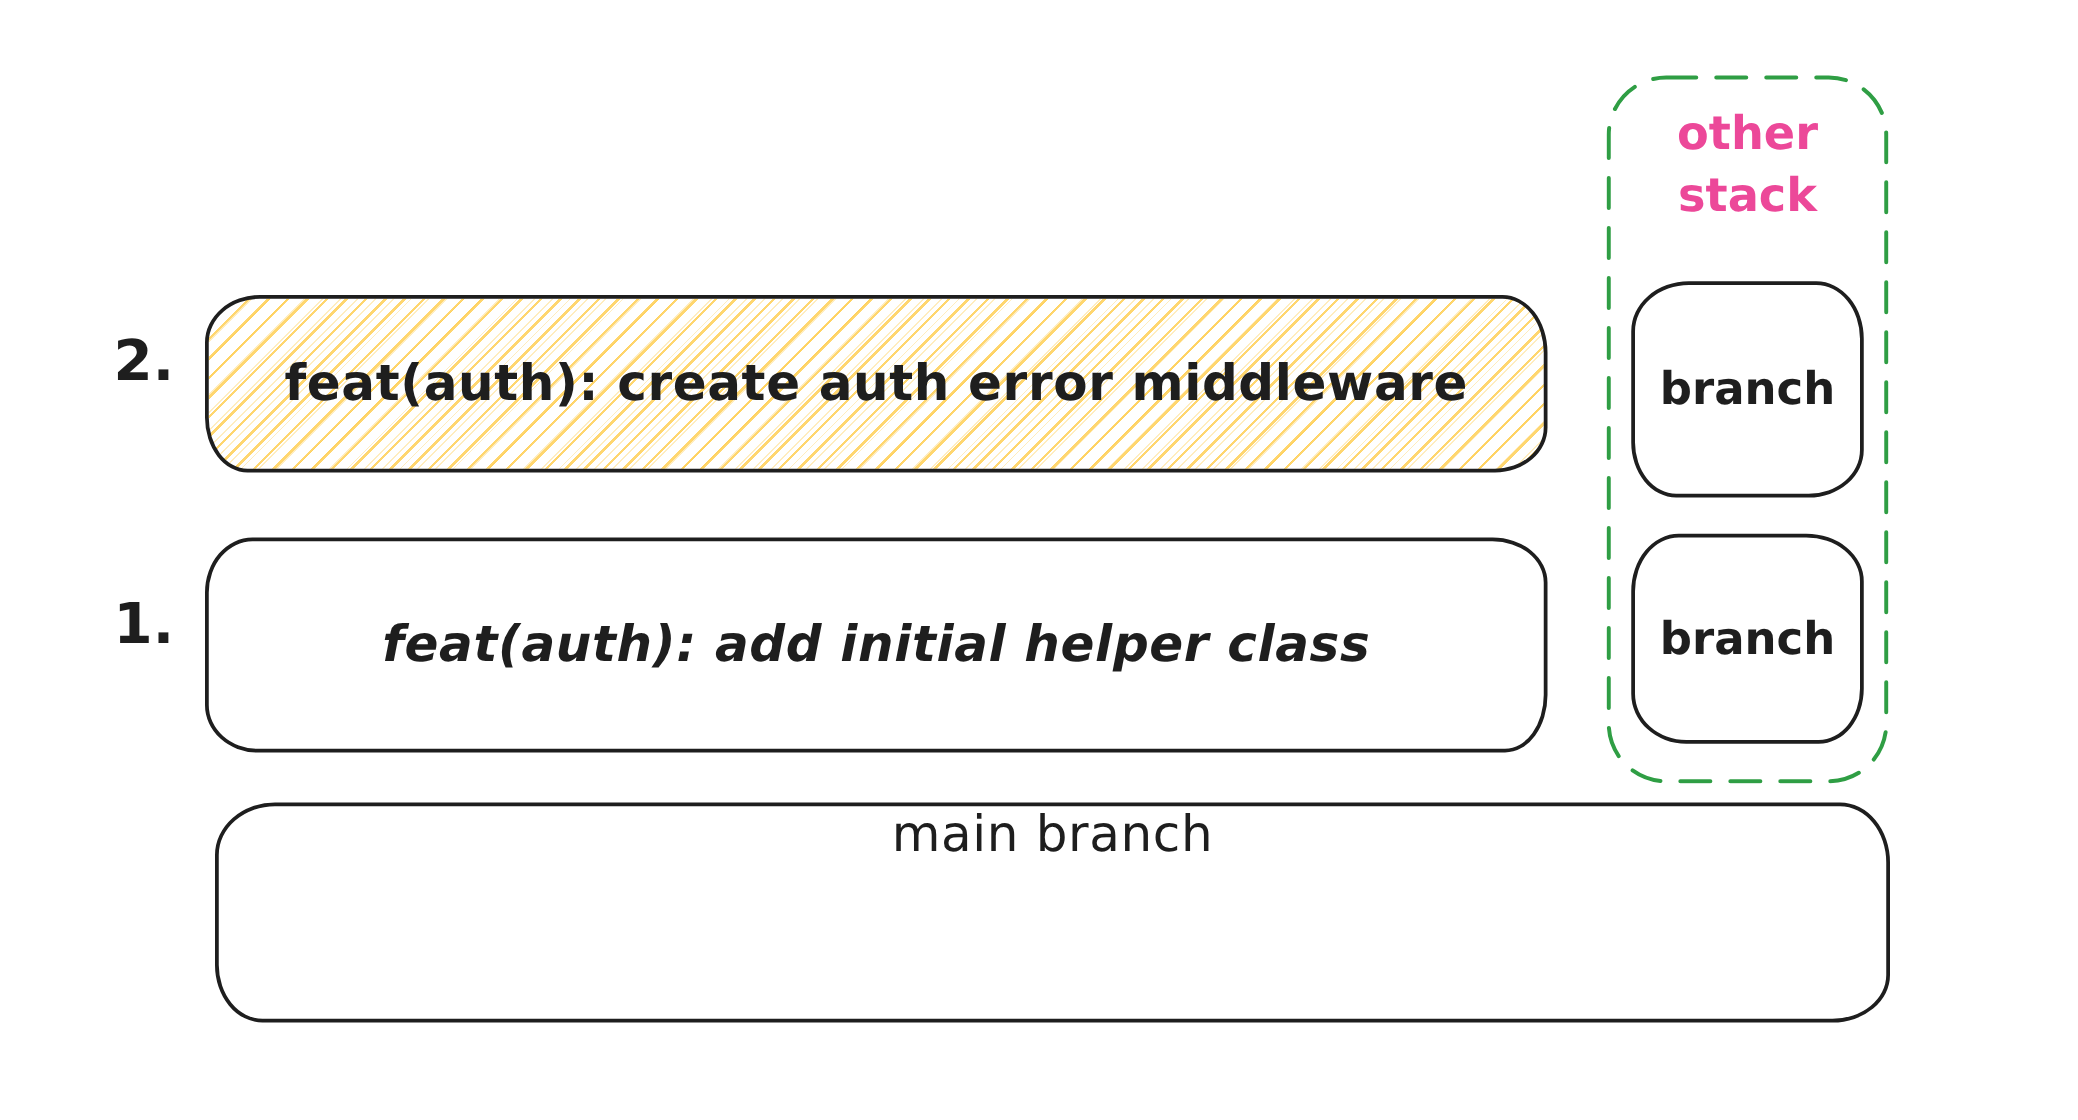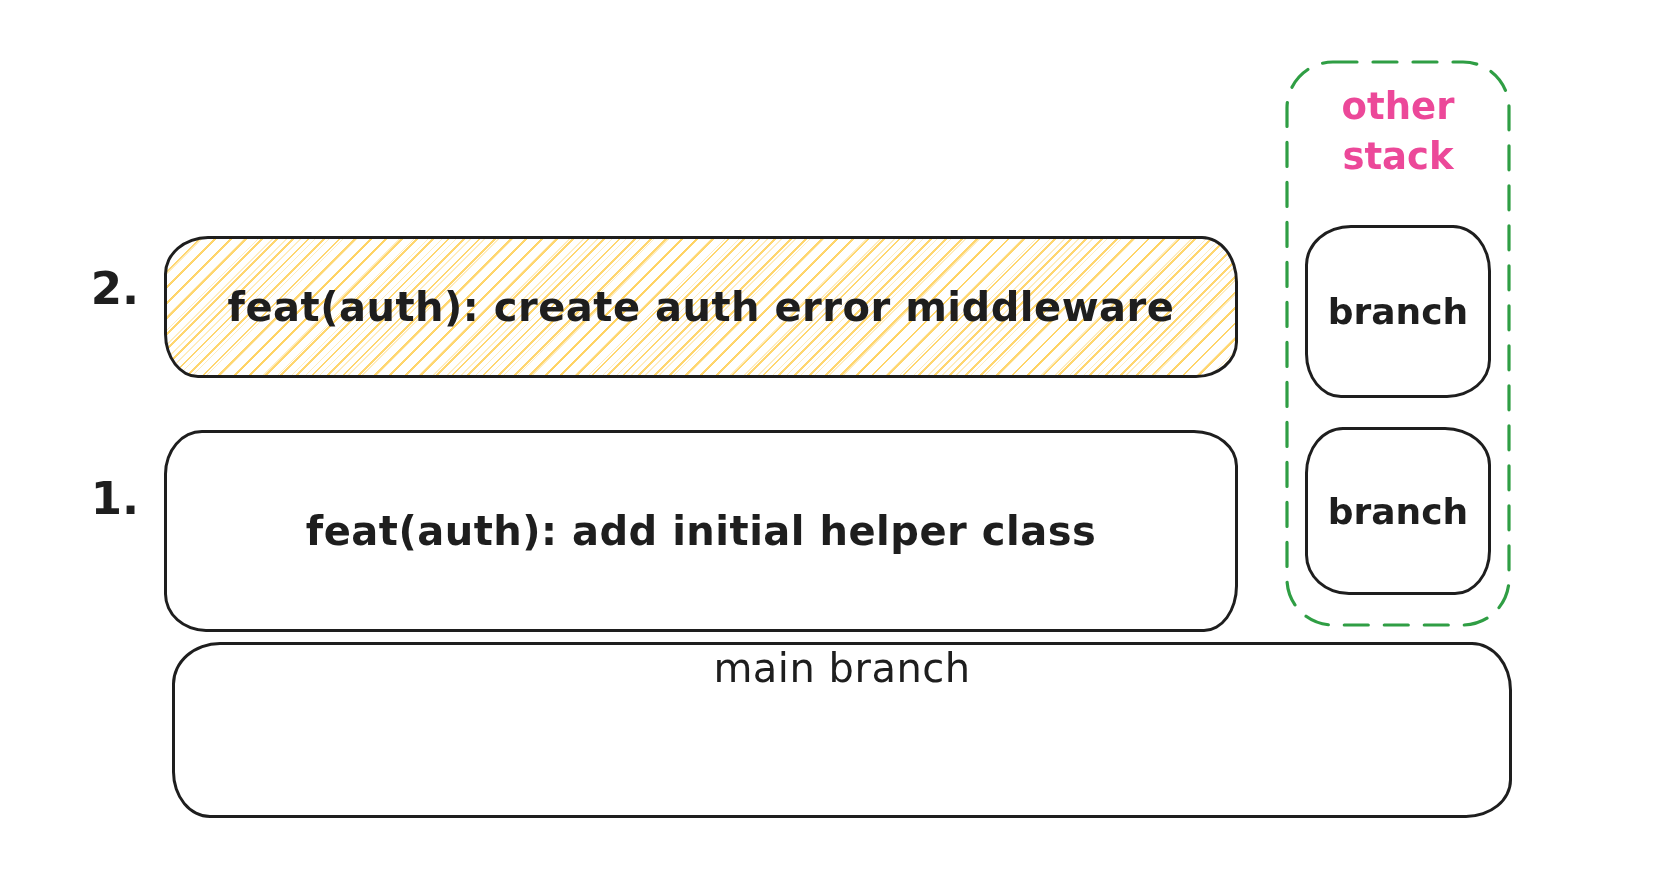--- a/index.html
+++ b/index.html
@@ -45,22 +45,23 @@
         rgba(255, 203, 71, 0.78) 0px, rgba(255, 203, 71, 0.78) 2px,
         transparent 2px, transparent 11px),
       repeating-linear-gradient(135deg,
         rgba(255, 203, 71, 0.35) 4px, rgba(255, 203, 71, 0.35) 5px,
         transparent 5px, transparent 14px),
       #ffffff;
     margin-top: 36px;
   }
   .commit-box.bottom {
     top: 430px;
-    height: 202px;
+    height: 172px;
     border-radius: 38px 44px 34px 42px / 44px 36px 46px 38px;
+    font-style: italic;
   }
 
   
   .main-branch-box {
     position: absolute;
     left: 172px;
     top: 642px;
     width: 1340px;
     height: 176px;
     border: 3.5px solid #1e1e1e;

